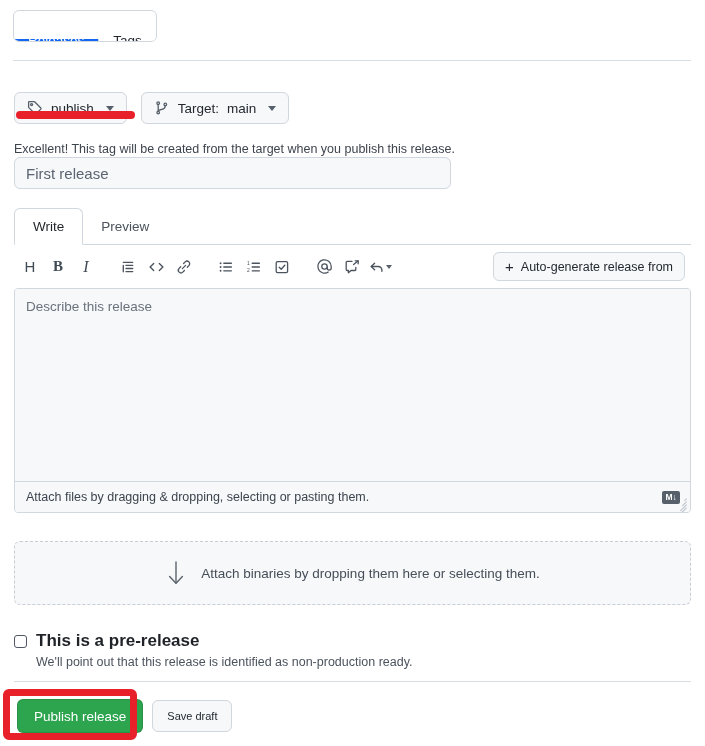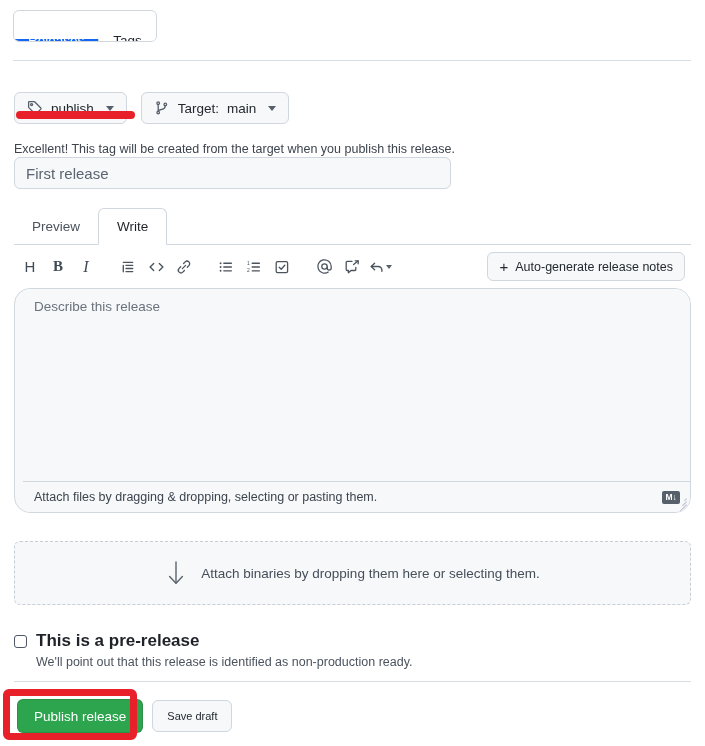--- a/index.html
+++ b/index.html
@@ -217,24 +217,23 @@
   .plus {
     font-size: 15px;
     line-height: 1;
     color: #24292f;
     font-weight: 400;
   }
 
   .ta-wrap {
     position: relative;
     border: 1px solid #d0d7de;
-    border-radius: 16px;
+    border-radius: 4px;
     background: #f6f8fa;
     overflow: hidden;
-    padding-left: 8px;
   }
   .ta {
     width: 100%;
     height: 192px;
     box-sizing: border-box;
     border: none;
     background: #f6f8fa;
     resize: none;
     padding: 10px 11px;
     font-family: "Liberation Sans", sans-serif;
@@ -459,25 +458,25 @@
 
   </div>
 
   <div class="note">Excellent! This tag will be created from the target when you publish this release.</div>
 
   <input class="title-input" type="text" value="First release" style="">
 
   <div class="editor">
 
     <div class="editor-tabs">
+      <div class="etab active">
+        <span>Write</span>
+      </div>
       <div class="etab">
         <span>Preview</span>
-      </div>
-      <div class="etab active">
-        <span>Write</span>
       </div>
     </div>
 
     <div class="toolbar">
 
       <div class="tool">
         <span class="tool-text h">H</span>
       </div>
       <div class="tool">
         <span class="tool-text">B</span>
@@ -557,21 +556,21 @@
       <div class="tool">
         <svg width="16" height="16" viewBox="0 0 16 16" fill="none" stroke="#4b535d" stroke-width="1.35" stroke-linecap="round" stroke-linejoin="round">
           <path d="M5.6 4.2 2.2 7.5l3.4 3.3"></path>
           <path d="M2.4 7.5h6.9a3.6 3.6 0 0 1 3.6 3.6v1.1"></path>
         </svg>
         <span class="reply-caret"></span>
       </div>
 
       <div class="autogen">
         <span class="plus">+</span>
-        <span>Auto-generate release notes</span>
+        <span>Auto-generate release from</span>
       </div>
     </div>
 
     <div class="ta-wrap">
       <textarea class="ta" placeholder="Describe this release" style=""></textarea>
       <div class="grip">
         <i style="bottom:1px;  width:12px;"></i>
         <i style="bottom:4px;  width:9px;"></i>
         <i style="bottom:7px;  width:6px;"></i>
         <i style="bottom:10px; width:3px;"></i>

